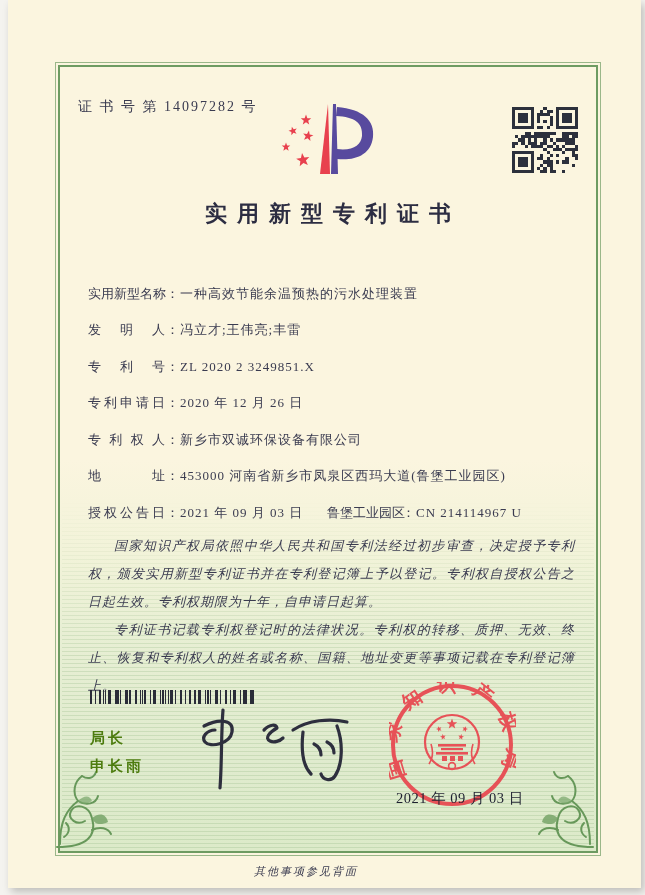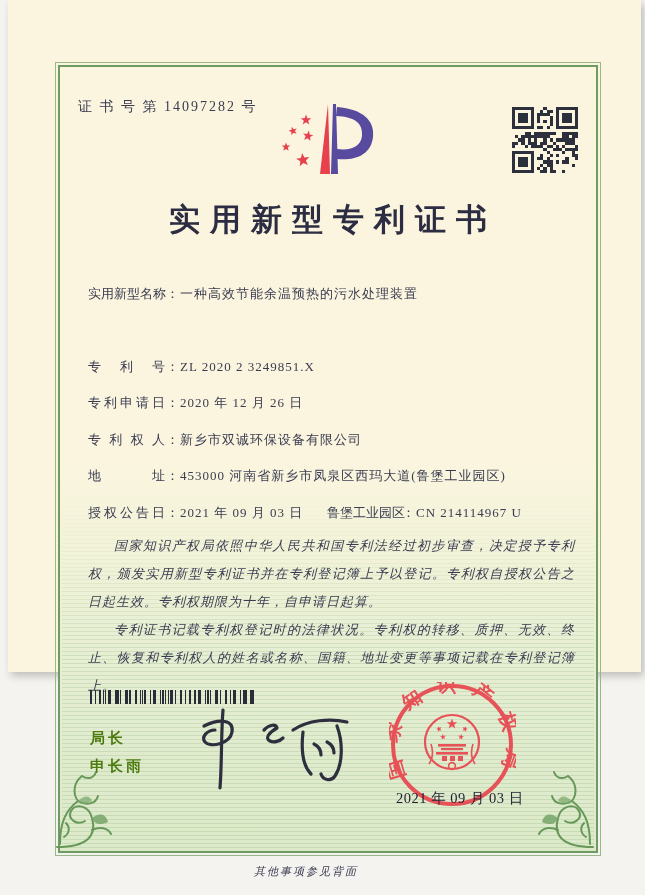--- a/index.html
+++ b/index.html
@@ -2,21 +2,21 @@
 <html><head>
 <meta charset="utf-8">
 <style>
   html,body{margin:0;padding:0;}
   body{
     width:645px;height:895px;overflow:hidden;position:relative;
     background:#f4f3ef;
     font-family:"Liberation Serif","DejaVu Serif",serif;
   }
   .paper{
-    position:absolute;left:8px;top:0;width:633px;height:672px;
+    position:absolute;left:8px;top:0;width:633px;height:888px;
     background:#fbf5df;
     box-shadow:3px 4px 8px rgba(0,0,0,0.22);
   }
   
   .frame-outer{
     position:absolute;left:47px;top:62px;width:546px;height:794px;
     box-sizing:border-box;border:1px solid #9ab789;
   }
   .frame-inner{
     position:absolute;inset:2px;border:2px solid #6e9b62;
@@ -44,21 +44,21 @@
   }
   
   .cert-number{
     position:absolute;left:70px;top:98px;font-size:14px;letter-spacing:2px;
     color:#3a3b50;white-space:nowrap;
   }
   .logo{position:absolute;left:262px;top:98px;}
   .qr{position:absolute;left:504px;top:107px;}
   .title{
     position:absolute;left:47px;top:199px;width:546px;text-align:center;
-    font-size:31px;font-weight:600;letter-spacing:10px;padding-left:10px;
+    font-size:22px;font-weight:600;letter-spacing:10px;padding-left:10px;
     box-sizing:border-box;color:#2c2d42;white-space:nowrap;
   }
   
   .frow{
     position:absolute;left:80px;font-size:13px;color:#3a3b50;white-space:nowrap;
   }
   .flabel{
     display:inline-block;width:77px;text-align:justify;text-align-last:justify;
     vertical-align:bottom;
   }
@@ -381,20 +381,23 @@
         <rect x="20" y="15" width="1" height="1"></rect>
         <rect x="20" y="16" width="1" height="1"></rect>
       </g>
     </svg>
 
   <div class="title">实用新型专利证书</div>
 
   <div class="frow" style="top:285px">
     <span class="flabel">实用新型名称</span><span class="fcolon">：</span><span class="fvalue">一种高效节能余温预热的污水处理装置</span>
   </div>
+  <div class="frow" style="top:321px">
+    <span class="flabel">发明人</span><span class="fcolon">：</span><span class="fvalue">冯立才;王伟亮;丰雷</span>
+  </div>
   <div class="frow" style="top:358px">
     <span class="flabel">专利号</span><span class="fcolon">：</span><span class="fvalue">ZL 2020 2 3249851.X</span>
   </div>
   <div class="frow" style="top:394px">
     <span class="flabel">专利申请日</span><span class="fcolon">：</span><span class="fvalue">2020 年 12 月 26 日</span>
   </div>
   <div class="frow" style="top:431px">
     <span class="flabel">专利权人</span><span class="fcolon">：</span><span class="fvalue">新乡市双诚环保设备有限公司</span>
   </div>
   <div class="frow" style="top:467px">

